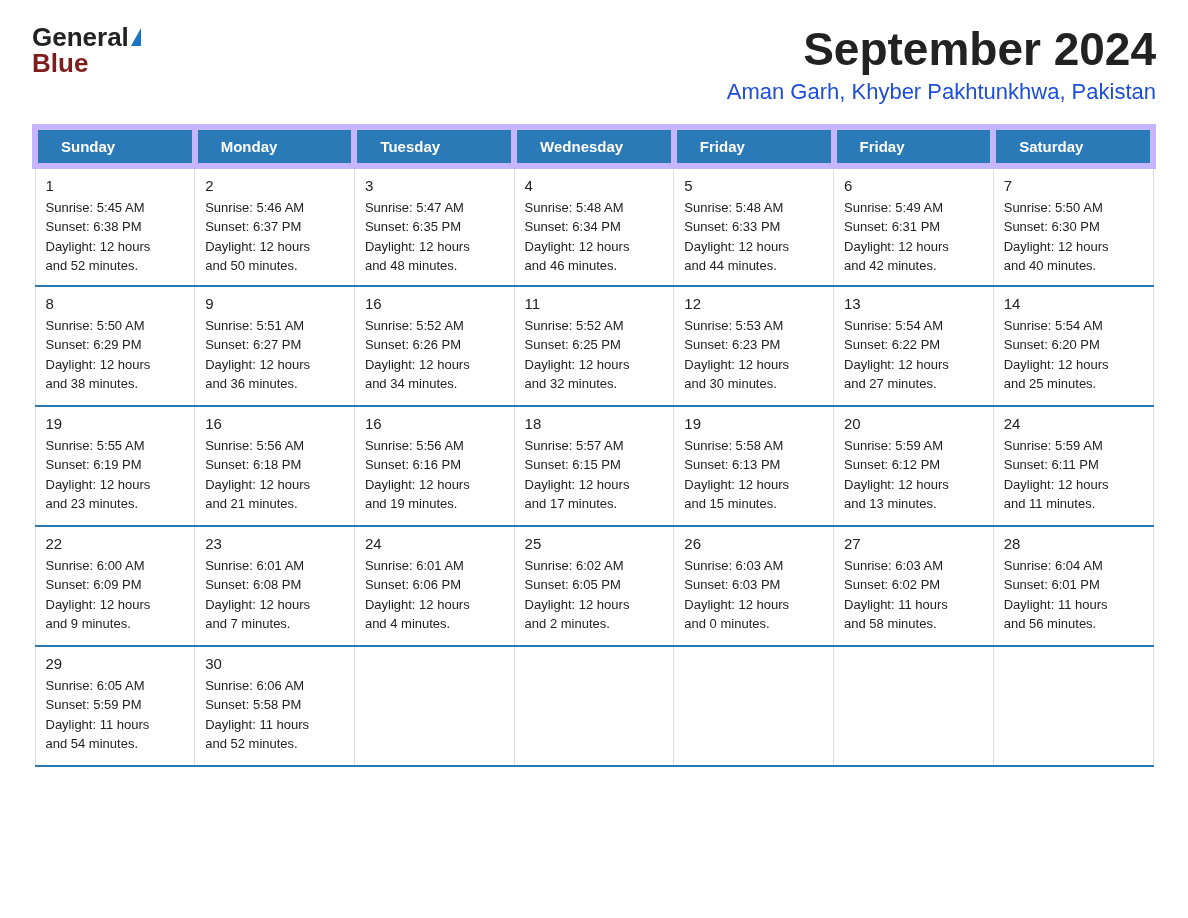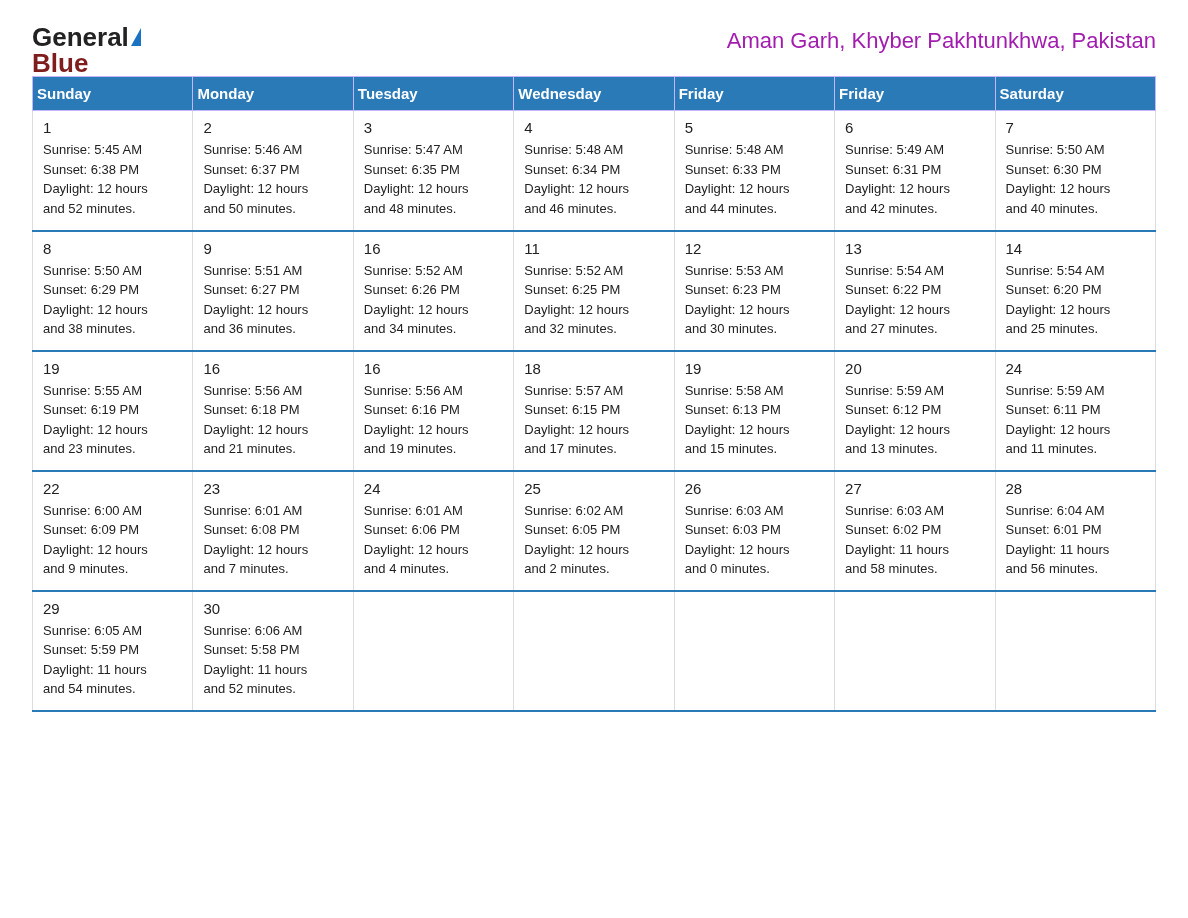--- a/index.html
+++ b/index.html
@@ -6,21 +6,21 @@
     body {
       font-family: Arial, sans-serif;
       background: #fff;
       padding: 24px 32px;
       color: #222;
     }
     .header {
       display: flex;
       justify-content: space-between;
       align-items: flex-start;
-      margin-bottom: 0;
+      margin-bottom: 19px;
       gap: 32px;
     }
     .logo {
       display: flex;
       flex-direction: column;
       align-items: flex-start;
     }
     .logo-text-general {
       font-size: 26px;
       font-weight: bold;
@@ -51,38 +51,38 @@
     }
     .title-block h1 {
       font-size: 46px;
       font-weight: bold;
       color: #222;
       line-height: 1.1;
     }
     .title-block h2 {
       font-size: 22px;
       font-weight: normal;
-      color: #a21caf;
+      color: #1d4ed8;
       margin-top: 4px;
     }
     table {
       width: 100%;
       border-collapse: collapse;
       table-layout: fixed;
     }
     thead tr {
       background-color: #2a7ab8;
     }
     thead th {
       color: #fff;
       font-size: 15px;
       font-weight: bold;
-      padding: 8px 4px;
+      padding: 8px 23px;
       text-align: left;
-      border: 1px solid #c4b5fd;
+      border: 6px solid #c4b5fd;
     }
     tbody tr {
       border-bottom: 2px solid #2a7ab8;
     }
     tbody td {
       vertical-align: top;
       padding: 8px 10px;
       font-size: 13px;
       color: #222;
       border-right: 1px solid #ddd;
@@ -109,20 +109,21 @@
 
 <div class="header">
   <div class="logo">
     <div class="logo-row">
       <span class="logo-text-general">General</span>
       <span class="logo-arrow"></span>
     </div>
     <span class="logo-text-blue">Blue</span>
   </div>
   <div class="title-block">
+    <h1>September 2024</h1>
     <h2>Aman Garh, Khyber Pakhtunkhwa, Pakistan</h2>
   </div>
 </div>
 
 <table>
   <thead>
     <tr>
       <th>Sunday</th>
       <th>Monday</th>
       <th>Tuesday</th>

